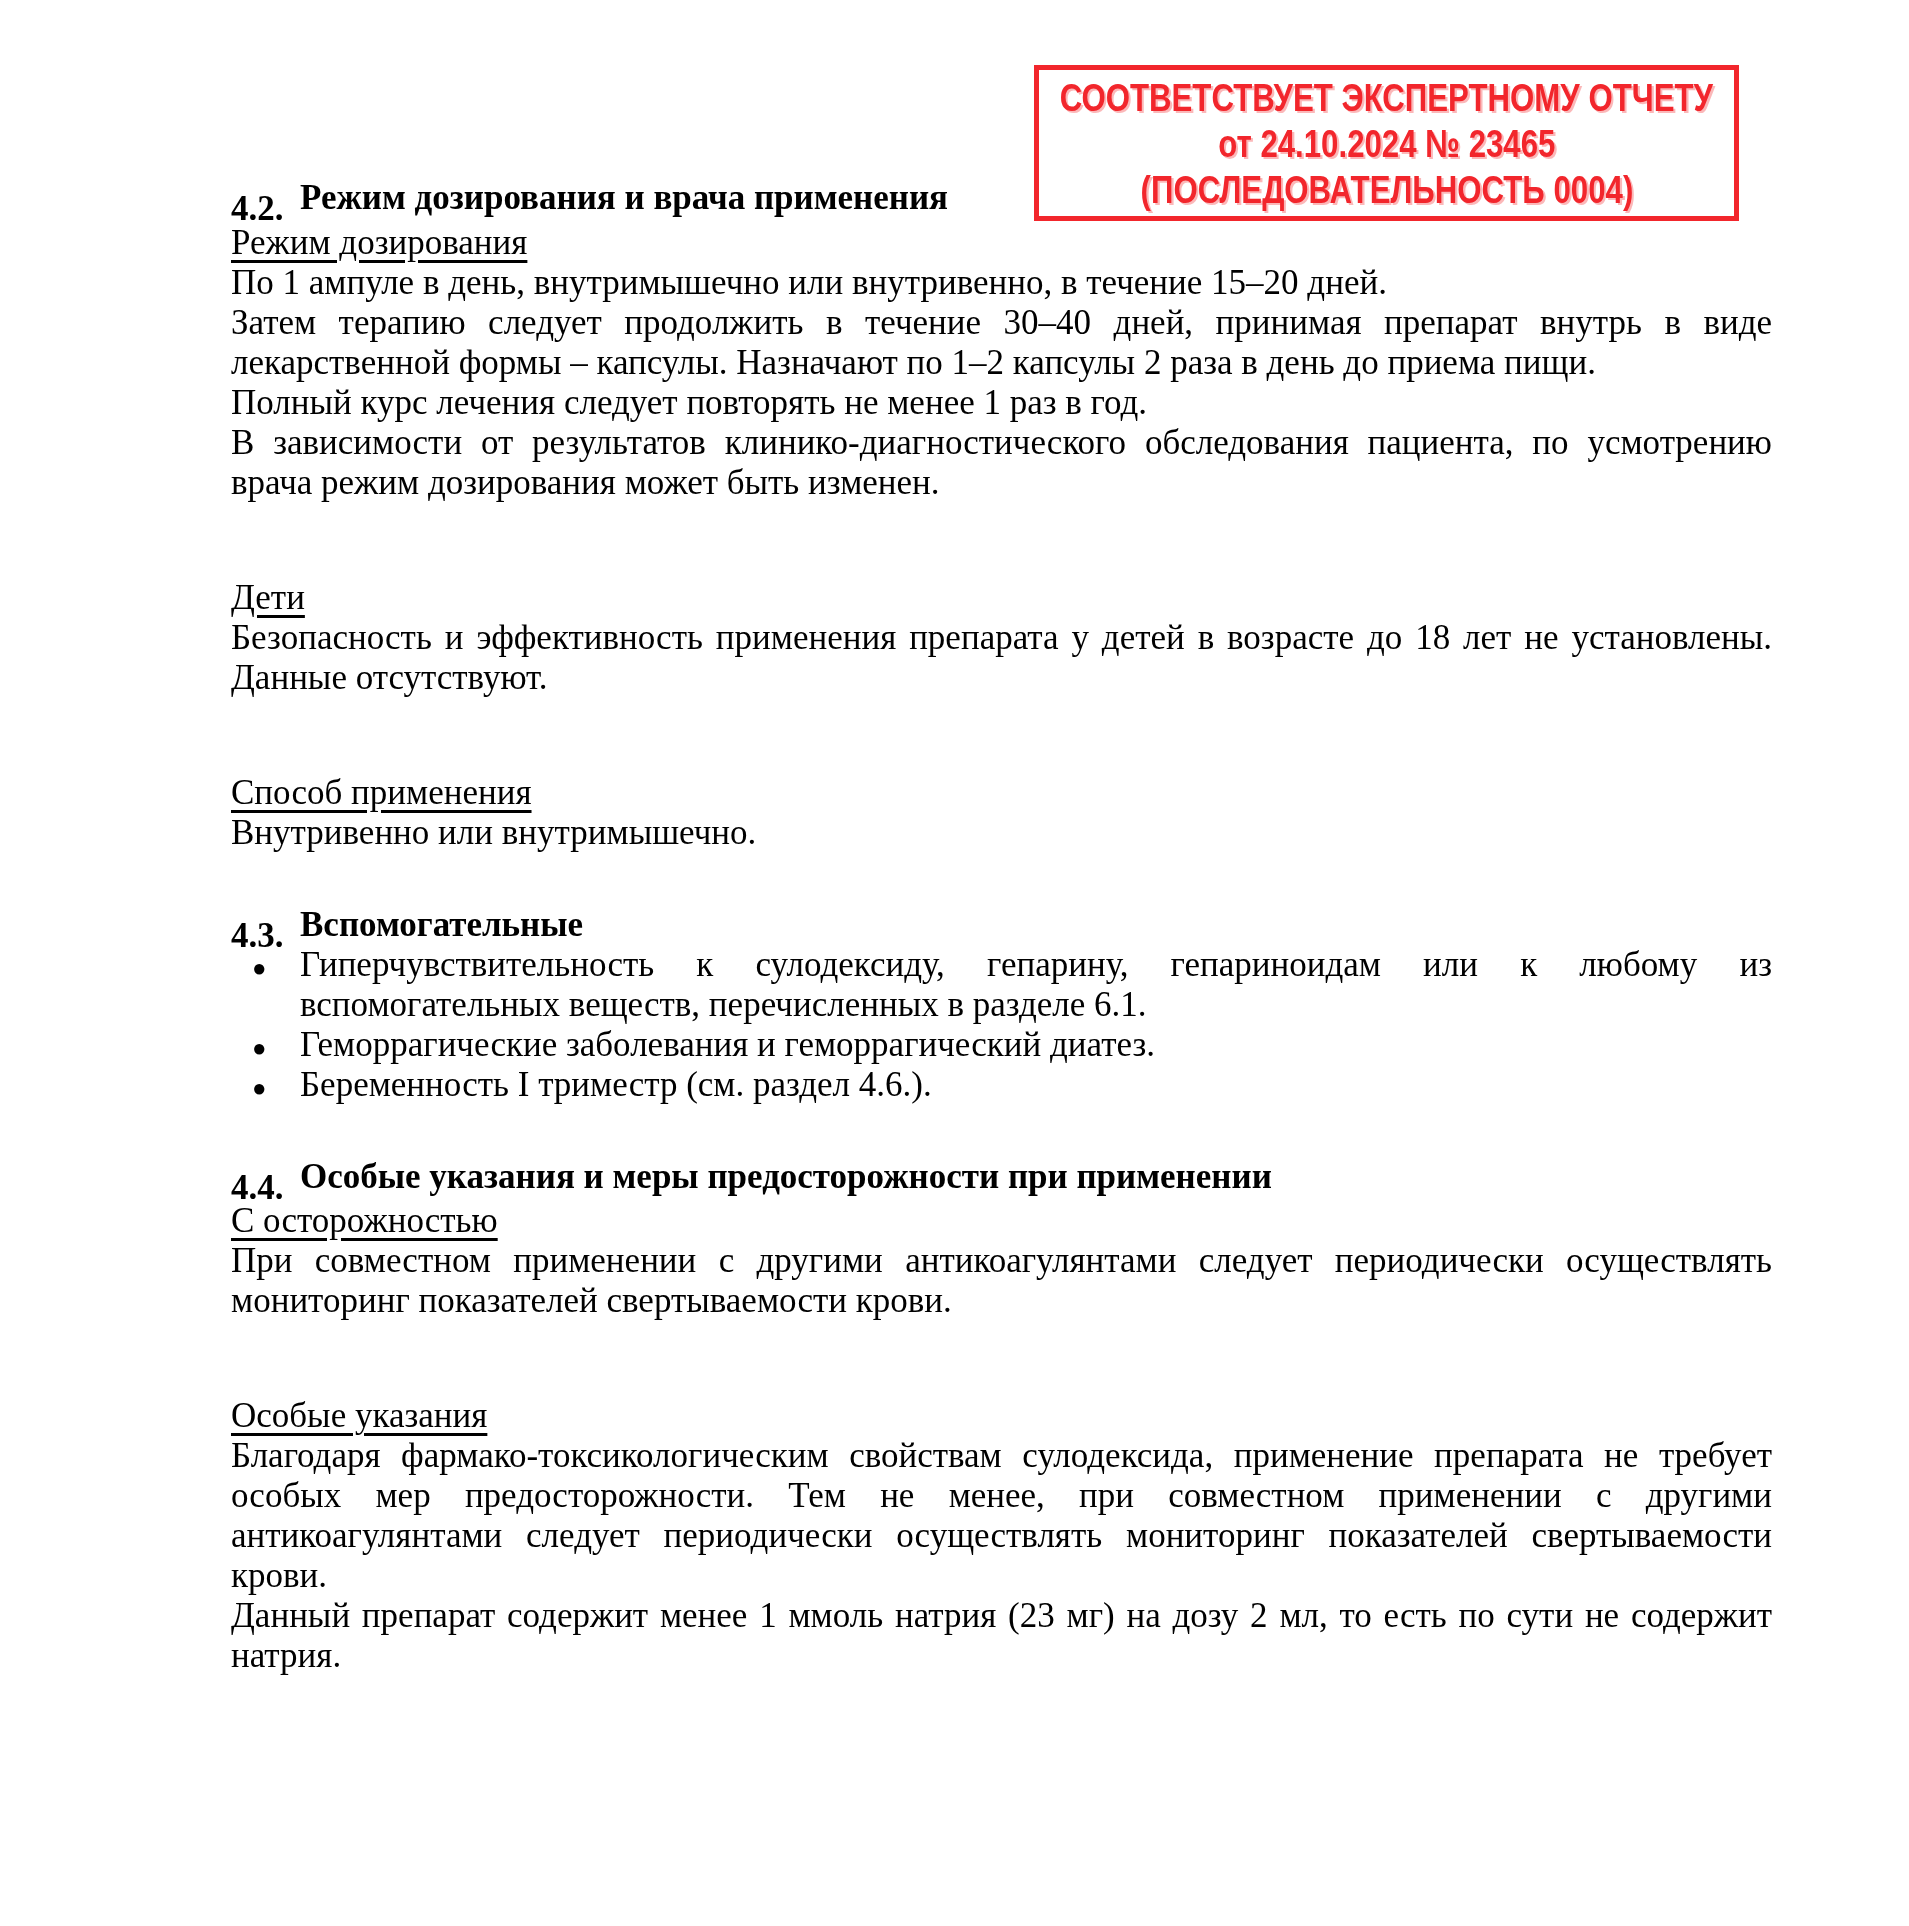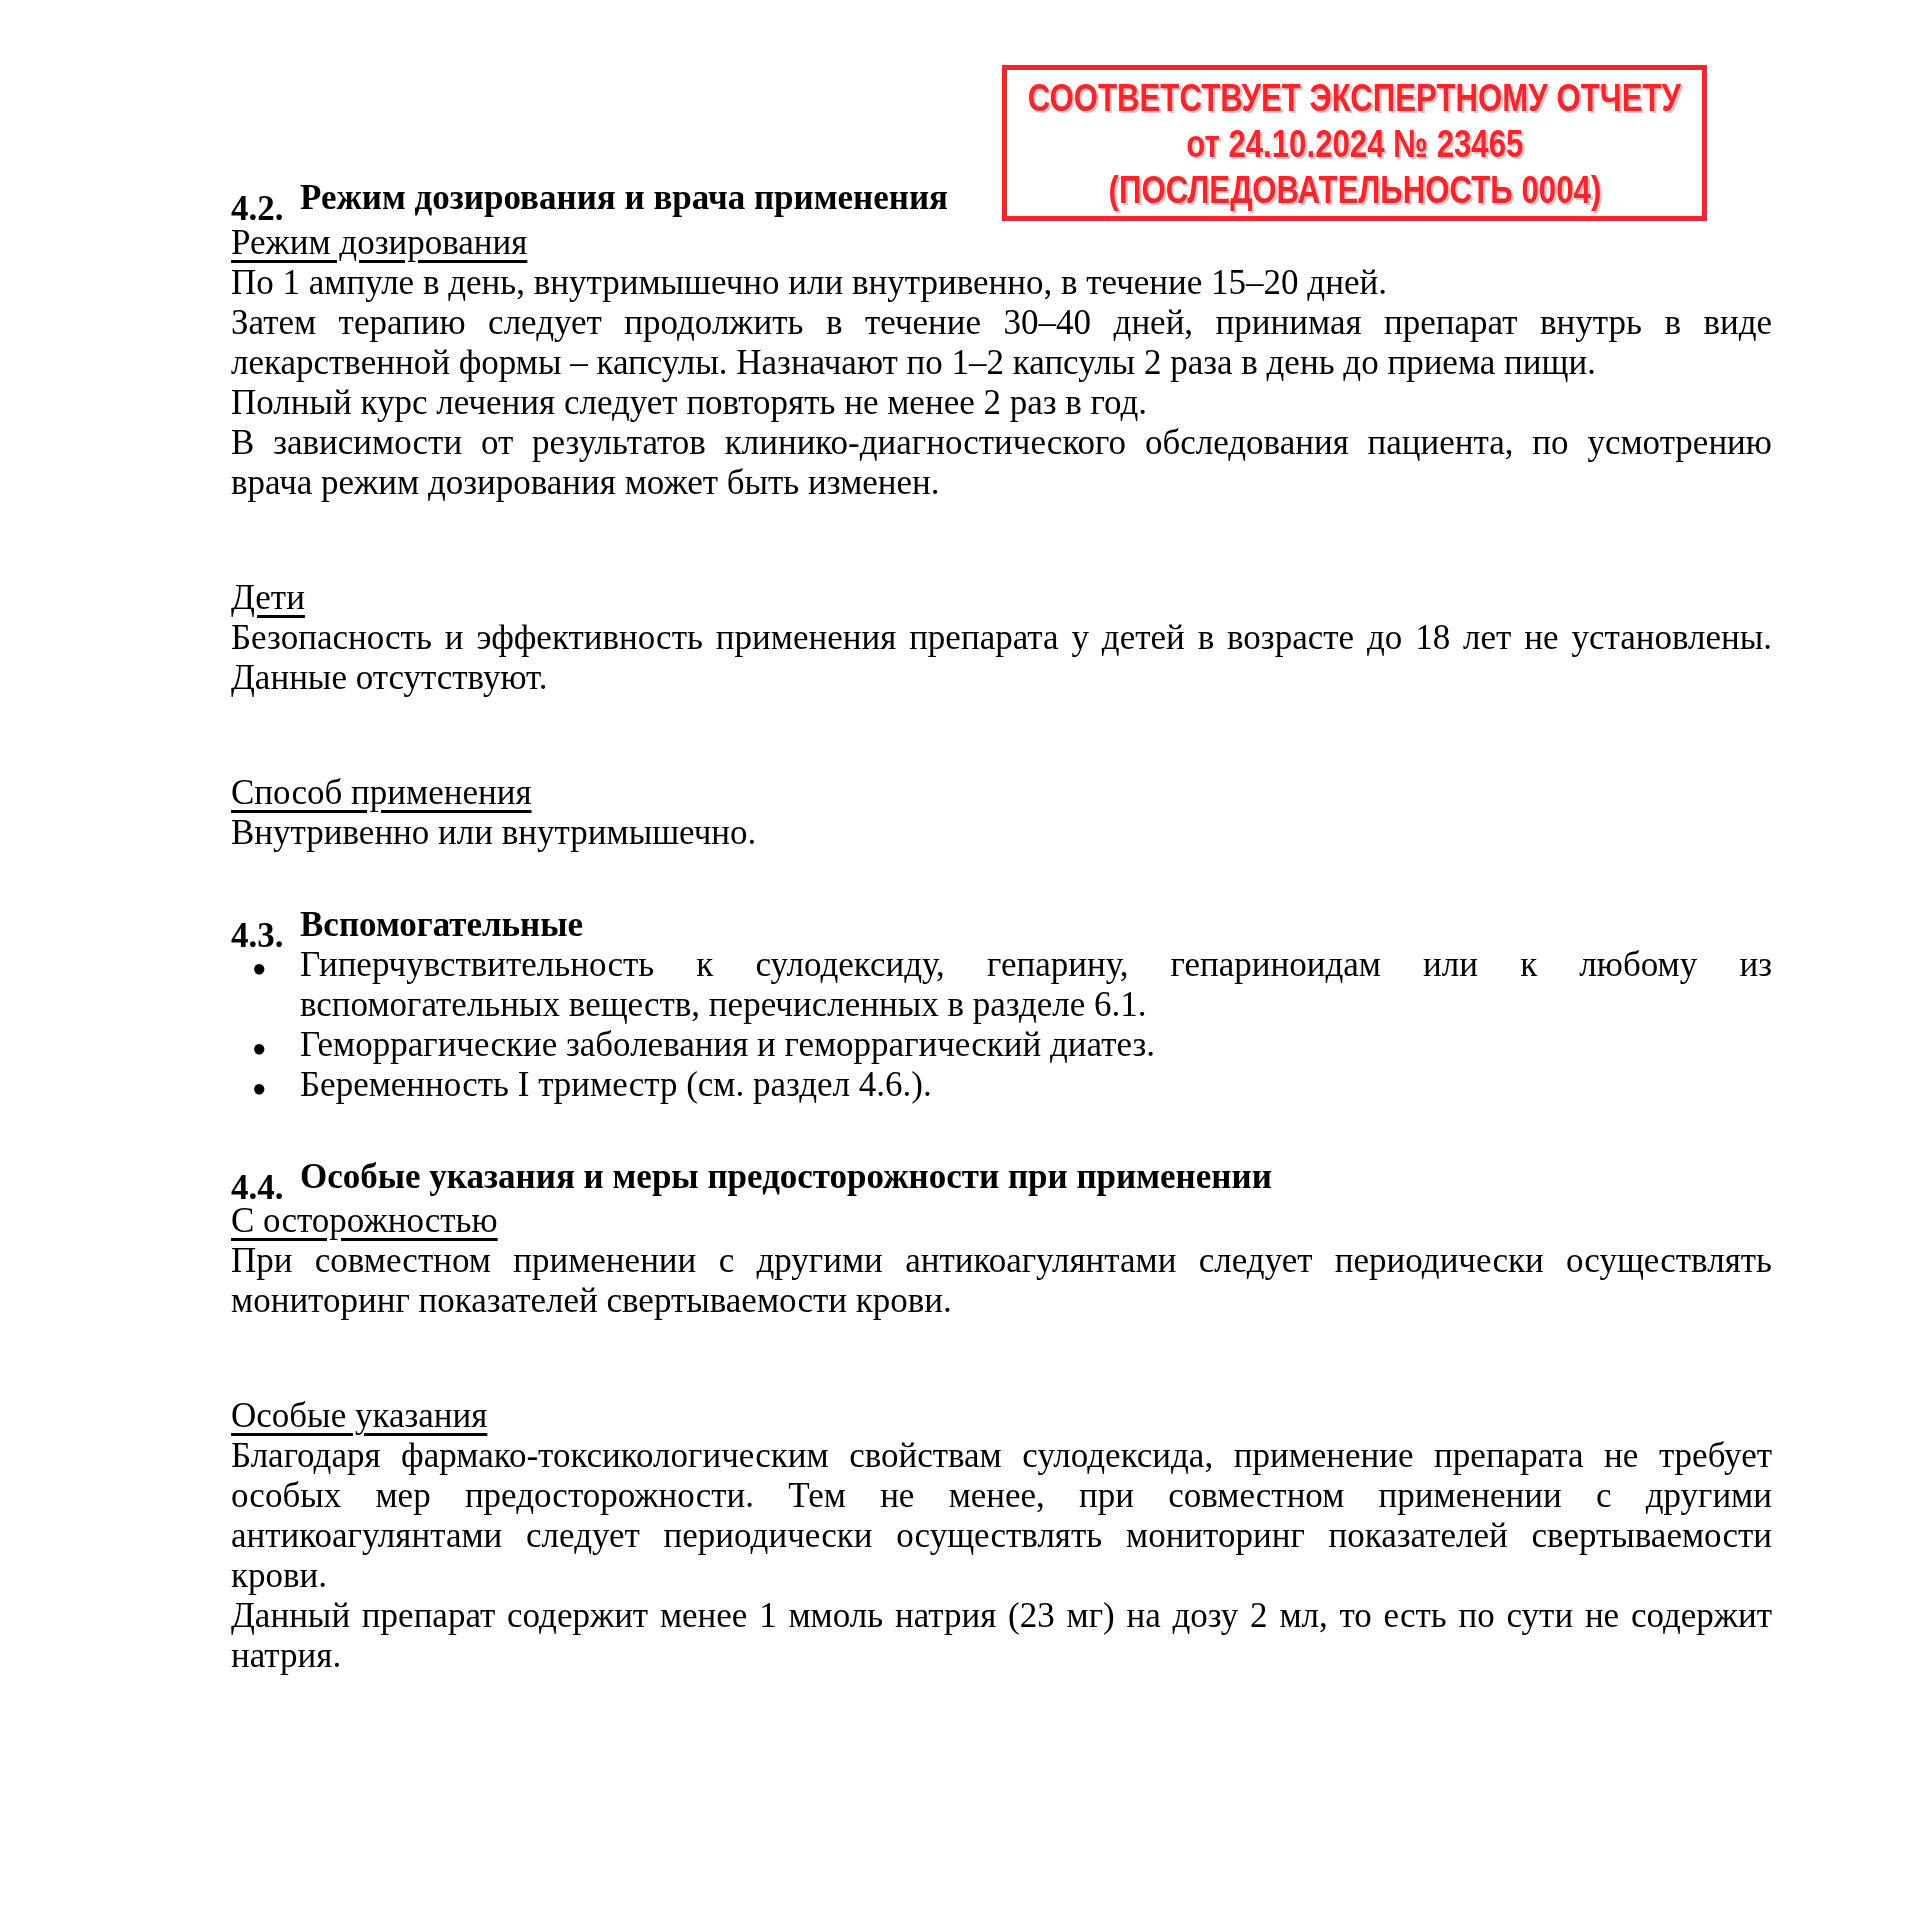--- a/index.html
+++ b/index.html
@@ -13,21 +13,21 @@
     height: 2703px;
     background: #ffffff;
     overflow: hidden;
     font-family: "Liberation Serif", "DejaVu Serif", serif;
     color: #000000;
   }
 
   
   .stamp {
     position: absolute;
-    left: 1002px;
+    left: 1034px;
     top: 65px;
     width: 705px;
     height: 156px;
     box-sizing: border-box;
     border: 5.4px solid #f2262c;
     display: flex;
     flex-direction: column;
     align-items: center;
     justify-content: center;
     gap: 7px;
@@ -105,21 +105,21 @@
 
   <div class="content">
 
     <div class="sec-h">
       <span class="num">4.2.</span>
       <span>Режим дозирования и врача применения</span>
     </div>
     <div class="sub-h mt-12">Режим дозирования</div>
     <p class="para">По 1 ампуле в день, внутримышечно или внутривенно, в течение 15–20 дней.</p>
     <p class="para">Затем терапию следует продолжить в течение 30–40 дней, принимая препарат внутрь в виде лекарственной формы – капсулы. Назначают по 1–2 капсулы 2 раза в день до приема пищи.</p>
-    <p class="para">Полный курс лечения следует повторять не менее 2 раз в год.</p>
+    <p class="para">Полный курс лечения следует повторять не менее 1 раз в год.</p>
     <p class="para">В зависимости от результатов клинико-диагностического обследования пациента, по усмотрению врача режим дозирования может быть изменен.</p>
     <div class="sub-h mt-sub">Дети</div>
     <p class="para">Безопасность и эффективность применения препарата у детей в возрасте до 18 лет не установлены. Данные отсутствуют.</p>
     <div class="sub-h mt-sub">Способ применения</div>
     <p class="para">Внутривенно или внутримышечно.</p>
 
     <div class="sec-h mt-sec">
       <span class="num">4.3.</span>
       <span>Вспомогательные</span>
     </div>

